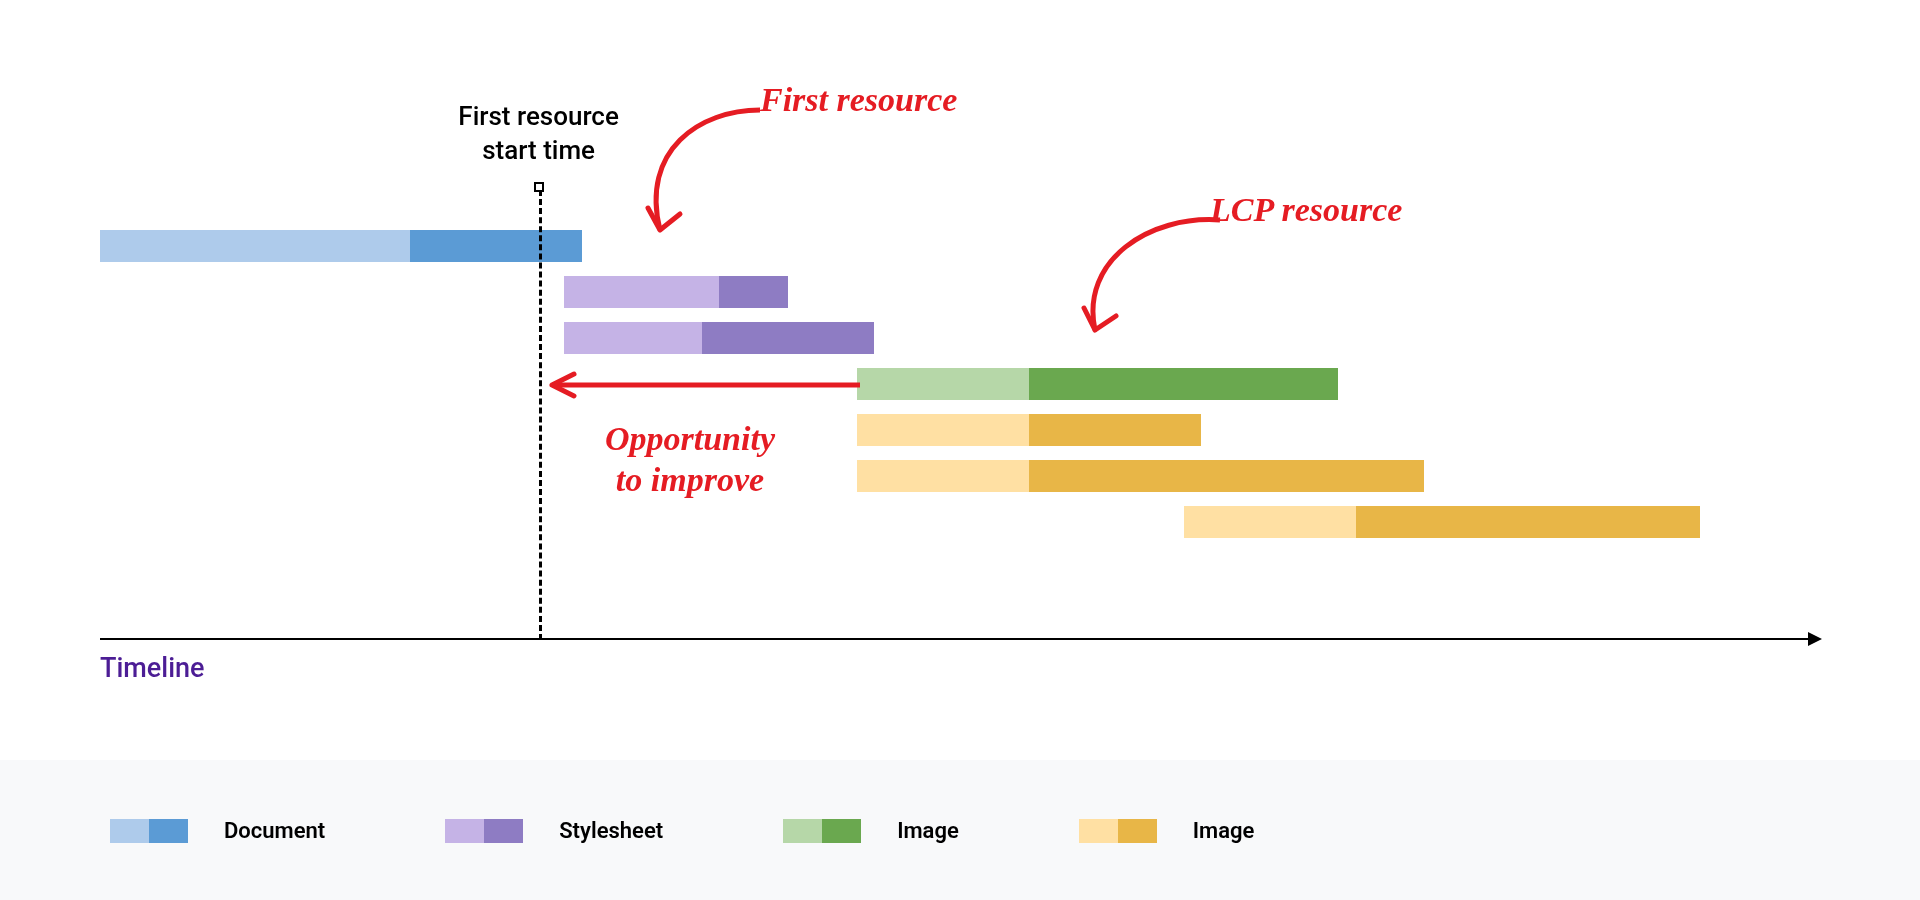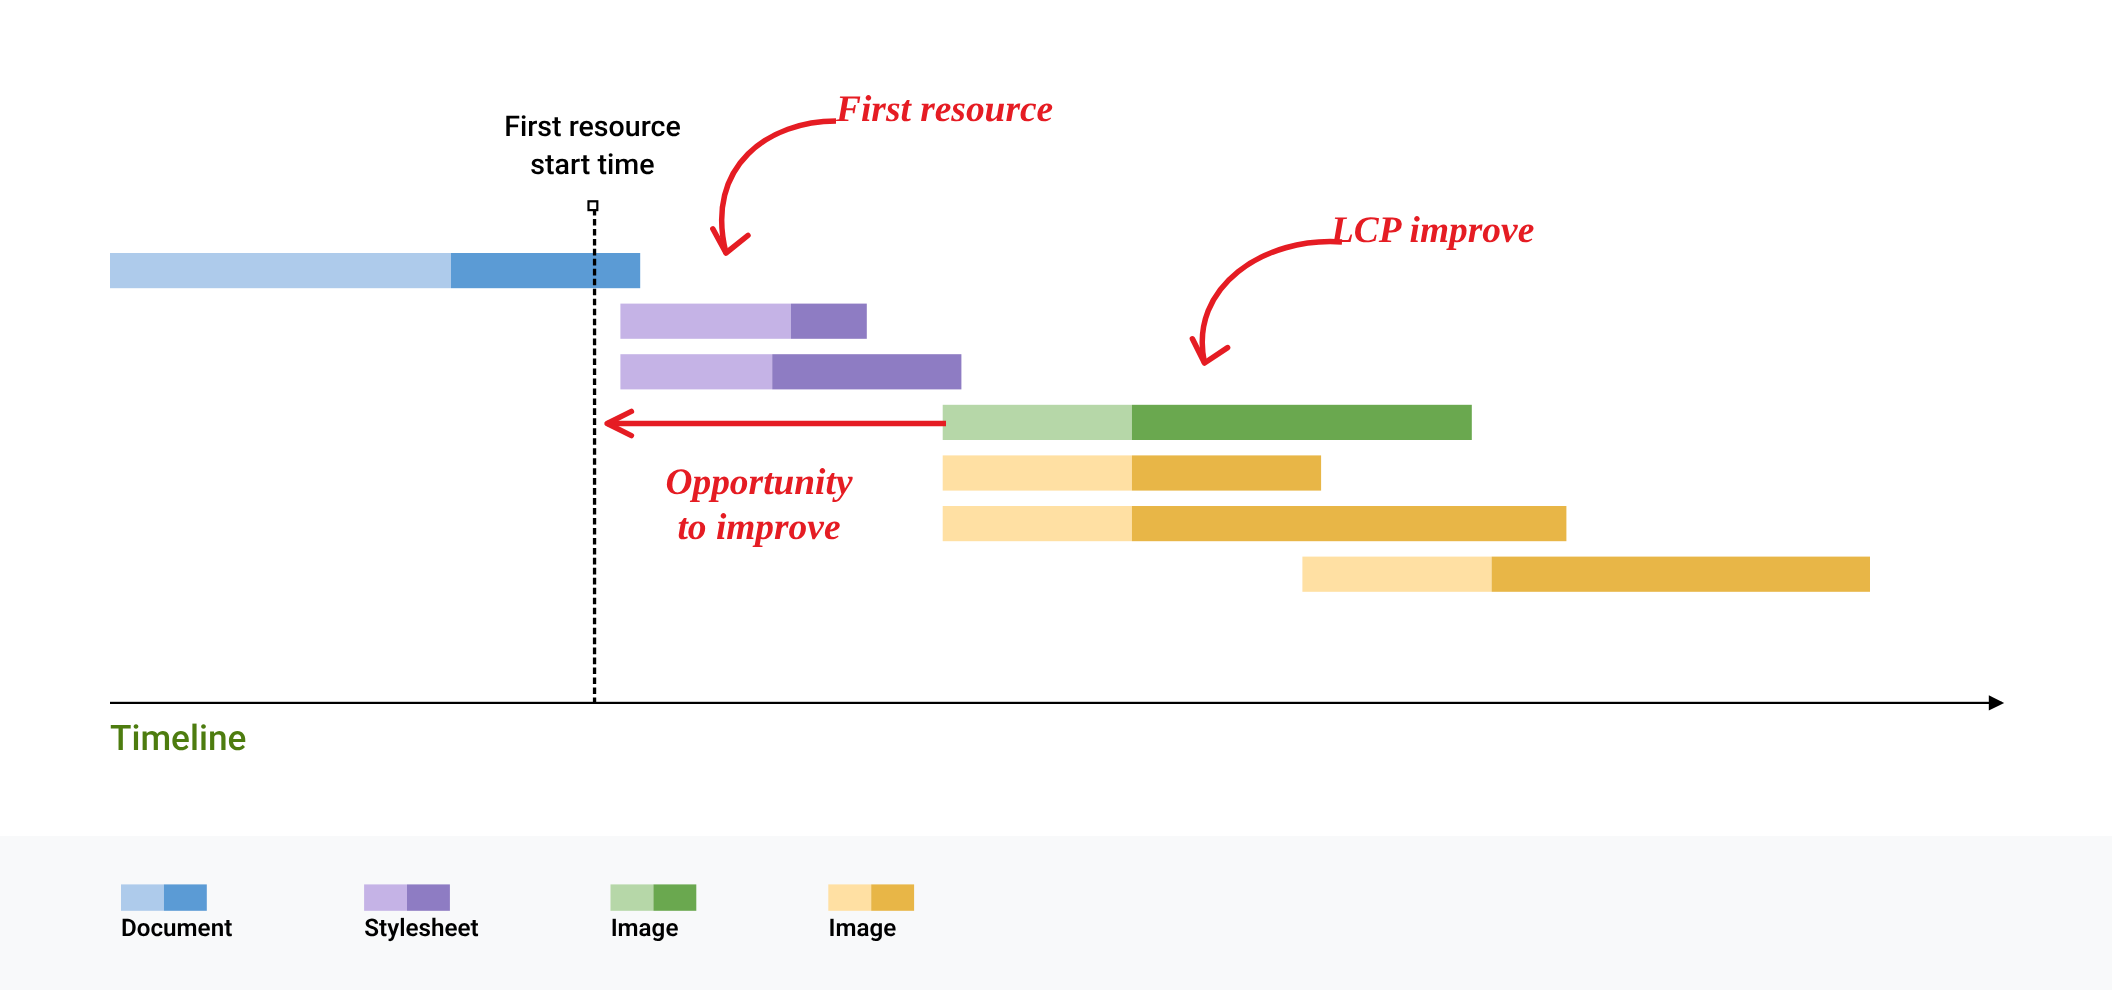--- a/index.html
+++ b/index.html
@@ -42,23 +42,23 @@
     bottom: -6px;
     width: 0; height: 0;
     border-left: 14px solid #000;
     border-top: 7px solid transparent;
     border-bottom: 7px solid transparent;
   }
   .axis-label {
     position: absolute;
     left: 100px;
     top: 652px;
-    font-size: 32px;
+    font-size: 27px;
     font-weight: 500;
-    color: #4d7c0f;
+    color: #4c1d95;
   }
   
   .marker-line {
     position: absolute;
     top: 100px;
     width: 0;
     border-left: 3px dashed #000;
   }
   .marker-handle {
     position: absolute;
@@ -104,23 +104,22 @@
     width: 1920px;
     height: 140px;
     background: #f8f9fa;
     display: flex;
     align-items: center;
     gap: 120px;
     padding-left: 110px;
   }
   .legend-item {
     display: flex;
-    align-items: flex-start;
-    gap: 4px;
-    flex-direction: column;
+    align-items: flex-end;
+    gap: 36px;
   }
   .legend-swatch {
     width: 78px;
     height: 24px;
     display: flex;
   }
   .legend-swatch > div { flex: 1; }
   .legend-label {
     font-size: 22px;
     font-weight: 600;
@@ -170,21 +169,21 @@
 <div id="marker-label" class="marker-label" style="left: 538.6px; top: 100px;">First resource<br>start time</div>
 <div id="marker-handle" class="marker-handle" style="left: 538.6px; top: 182px;"></div>
 <div id="marker-line" class="marker-line" style="left: 538.6px; top: 190px; height: 450px;"></div>
 
 <div class="anno" style="left:760px; top:80px;">First resource</div>
 <svg class="anno-arrow" style="left:600px; top:100px;" width="180" height="160">
   <path d="M 160 10 C 100 10, 40 50, 60 130"></path>
   <path d="M 60 130 L 48 108 M 60 130 L 80 114" stroke-linecap="round"></path>
 </svg>
 
-<div class="anno" style="left:1210px; top:190px;">LCP improve</div>
+<div class="anno" style="left:1210px; top:190px;">LCP resource</div>
 <svg class="anno-arrow" style="left:1040px; top:210px;" width="200" height="150">
   <path d="M 180 10 C 110 5, 40 50, 55 120"></path>
   <path d="M 55 120 L 44 98 M 55 120 L 76 106" stroke-linecap="round"></path>
 </svg>
 
 <div class="anno" style="left:560px; top:419px; width:260px;" id="opportunity-anno">Opportunity<br>to improve</div>
 <svg class="anno-arrow" style="left:540px; top:370px;" width="330" height="30">
   <path d="M 320 15 L 12 15"></path>
   <path d="M 12 15 L 34 4 M 12 15 L 34 26" stroke-linecap="round"></path>
 </svg>

